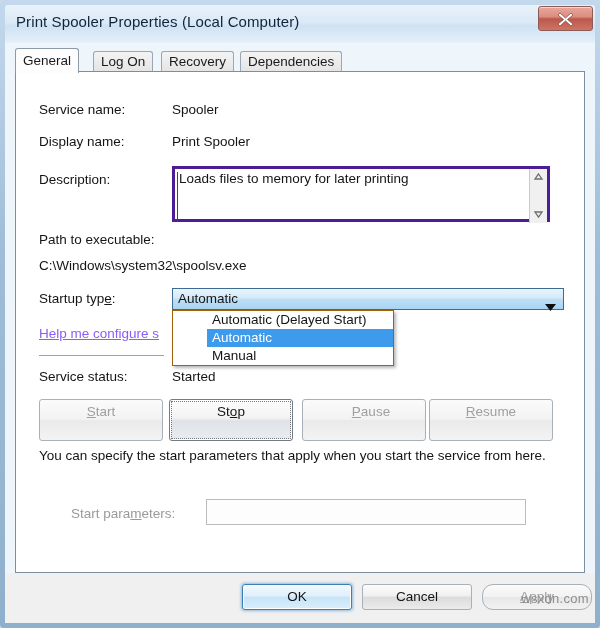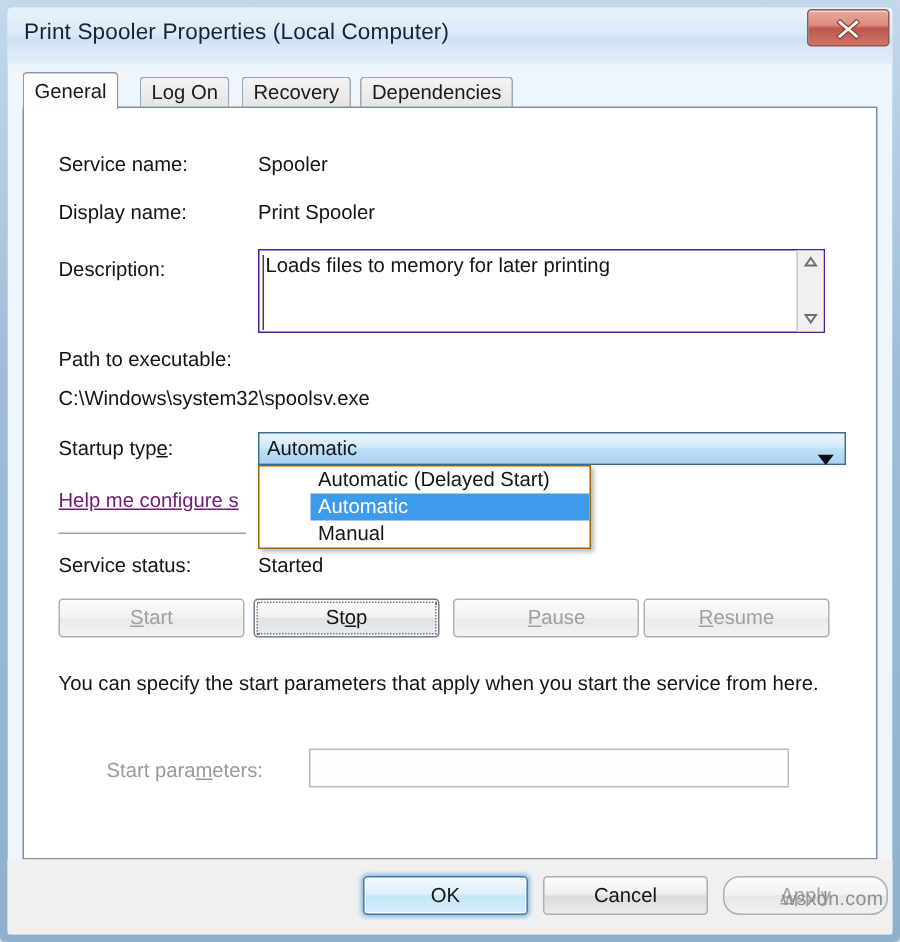--- a/index.html
+++ b/index.html
@@ -64,21 +64,21 @@
     box-sizing:border-box;
     border:1px solid #7c8ea0;
     background:#ffffff;
   }
   .lbl{position:absolute;font-size:13.5px;color:#141414;white-space:nowrap;}
   .lbl.dis{color:#9a9a9a;margin-left:32px;}
   .val{position:absolute;font-size:13.5px;color:#141414;white-space:nowrap;}
   
   #desc-box{
     position:absolute;left:156px;top:94px;width:378px;height:56px;
-    box-sizing:border-box;border:1px solid #4c1d95;background:#fff;
+    box-sizing:border-box;border:3px solid #4c1d95;background:#fff;
   }
   #desc-text{
     position:absolute;left:4px;top:2px;right:20px;
     font-size:13.5px;color:#141414;line-height:16px;
   }
   #desc-caret{position:absolute;left:2px;top:3px;width:1px;height:50px;background:#444;}
   #desc-scroll{
     position:absolute;right:0;top:0;width:17px;height:54px;
     background:#f0f0f0;border-left:1px solid #c9c9c9;
   }
@@ -110,21 +110,21 @@
     padding-left:34px;
   }
   .opt{
     height:18px;line-height:18px;padding-left:5px;
     font-size:13.5px;color:#141414;white-space:nowrap;cursor:pointer;
   }
   .opt.sel{background:#3e9bec;color:#ffffff;}
   
   #help-link{
     position:absolute;left:23px;top:254px;
-    font-size:13.5px;color:#701a75;text-decoration:underline;
+    font-size:13.5px;color:#8b5cf6;text-decoration:underline;
     white-space:nowrap;cursor:pointer;
     width:130px;overflow:hidden;
   }
   #divider{position:absolute;left:23px;top:283px;width:125px;height:1px;background:#9aa4ae;}
   
   .btn{
     position:absolute;box-sizing:border-box;
     border:1px solid #a8b0b8;border-radius:3px;
     background:linear-gradient(180deg,#fbfbfb 0%,#f2f2f2 48%,#eaeaea 52%,#f3f3f3 100%);
     font-size:13.5px;color:#141414;
@@ -134,21 +134,21 @@
   .btn.dis{color:#9f9f9f;}
   .btn.focused{
     border:1px solid #6f7c89;
     background:linear-gradient(180deg,#fdfdfd 0%,#f3f3f3 45%,#dfe3e8 52%,#e9ecef 100%);
     box-shadow:inset 0 0 0 1px #ffffff;
   }
   .btn.focused:after{
     content:"";position:absolute;left:1px;top:1px;right:1px;bottom:1px;
     border:1px dotted #7a7a7a;
   }
-  #svc-btn-row .btn{top:327px;width:124px;height:26px;padding-top:4px;}
+  #svc-btn-row .btn{top:327px;width:124px;height:42px;padding-top:4px;}
   #btn-start{left:23px;}
   #btn-stop{left:153px;}
   #btn-pause{left:286px;padding-left:14px;}
   #btn-resume{left:413px;}
   
   #params-help{
     position:absolute;left:23px;top:374px;width:520px;
     font-size:13.5px;color:#141414;line-height:19px;
   }
   #params-input{

